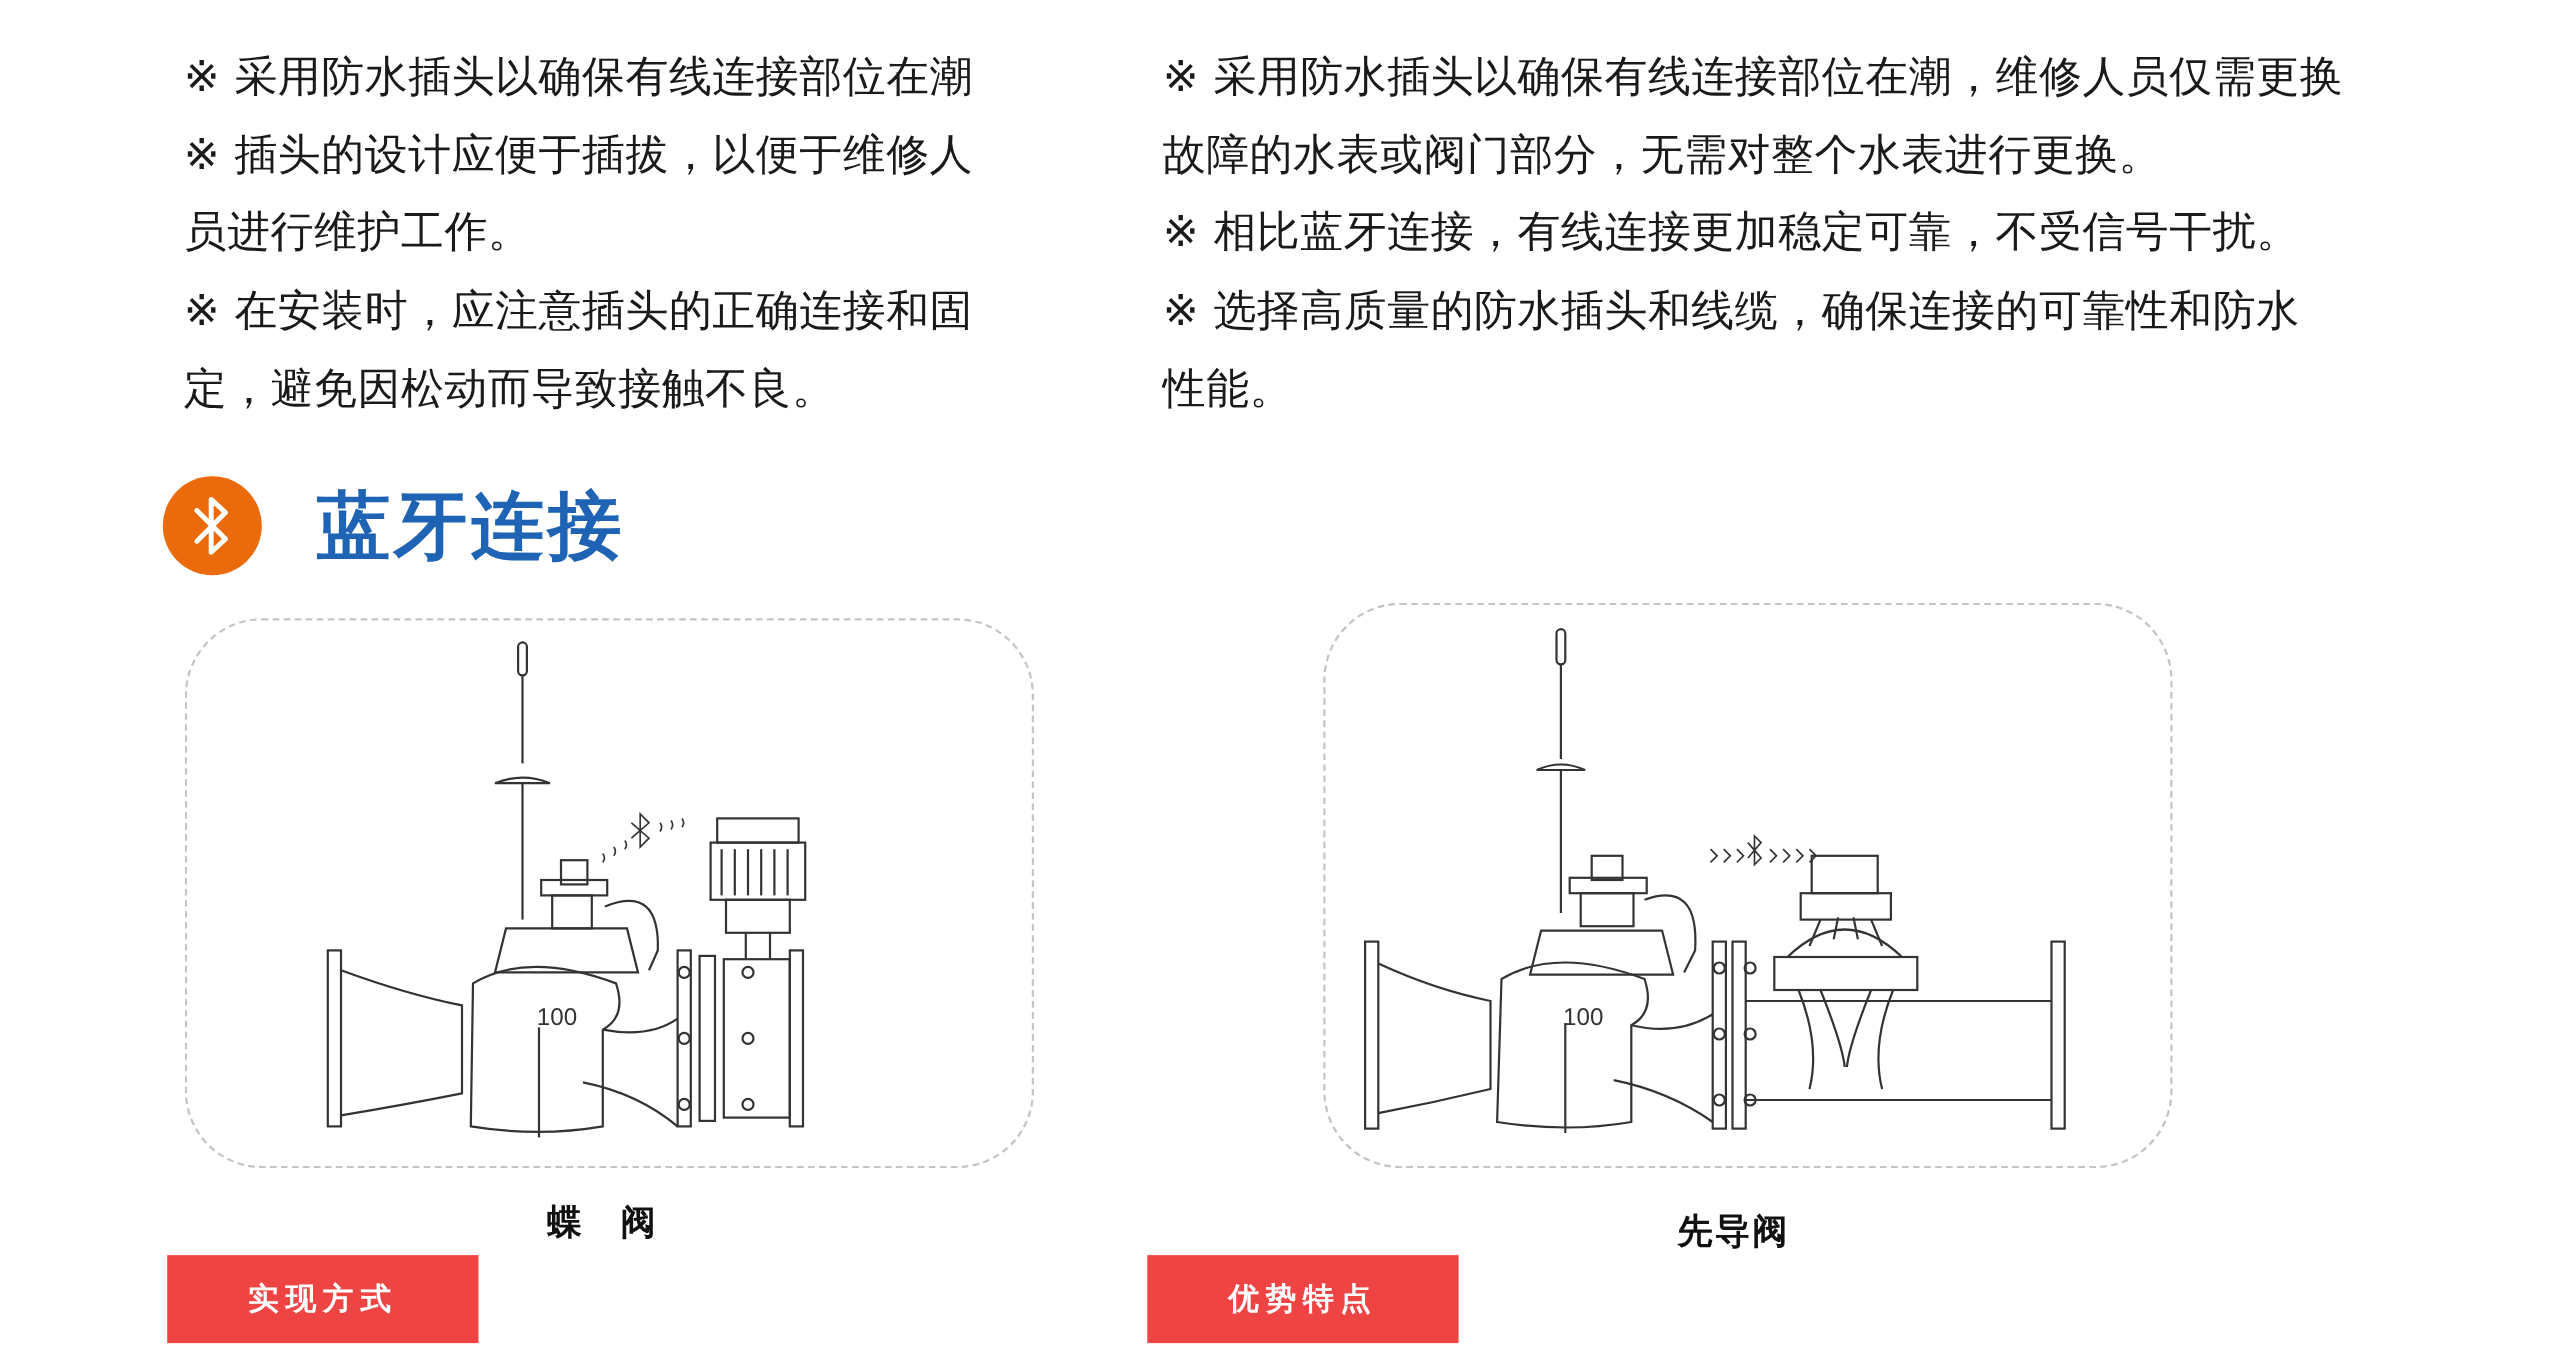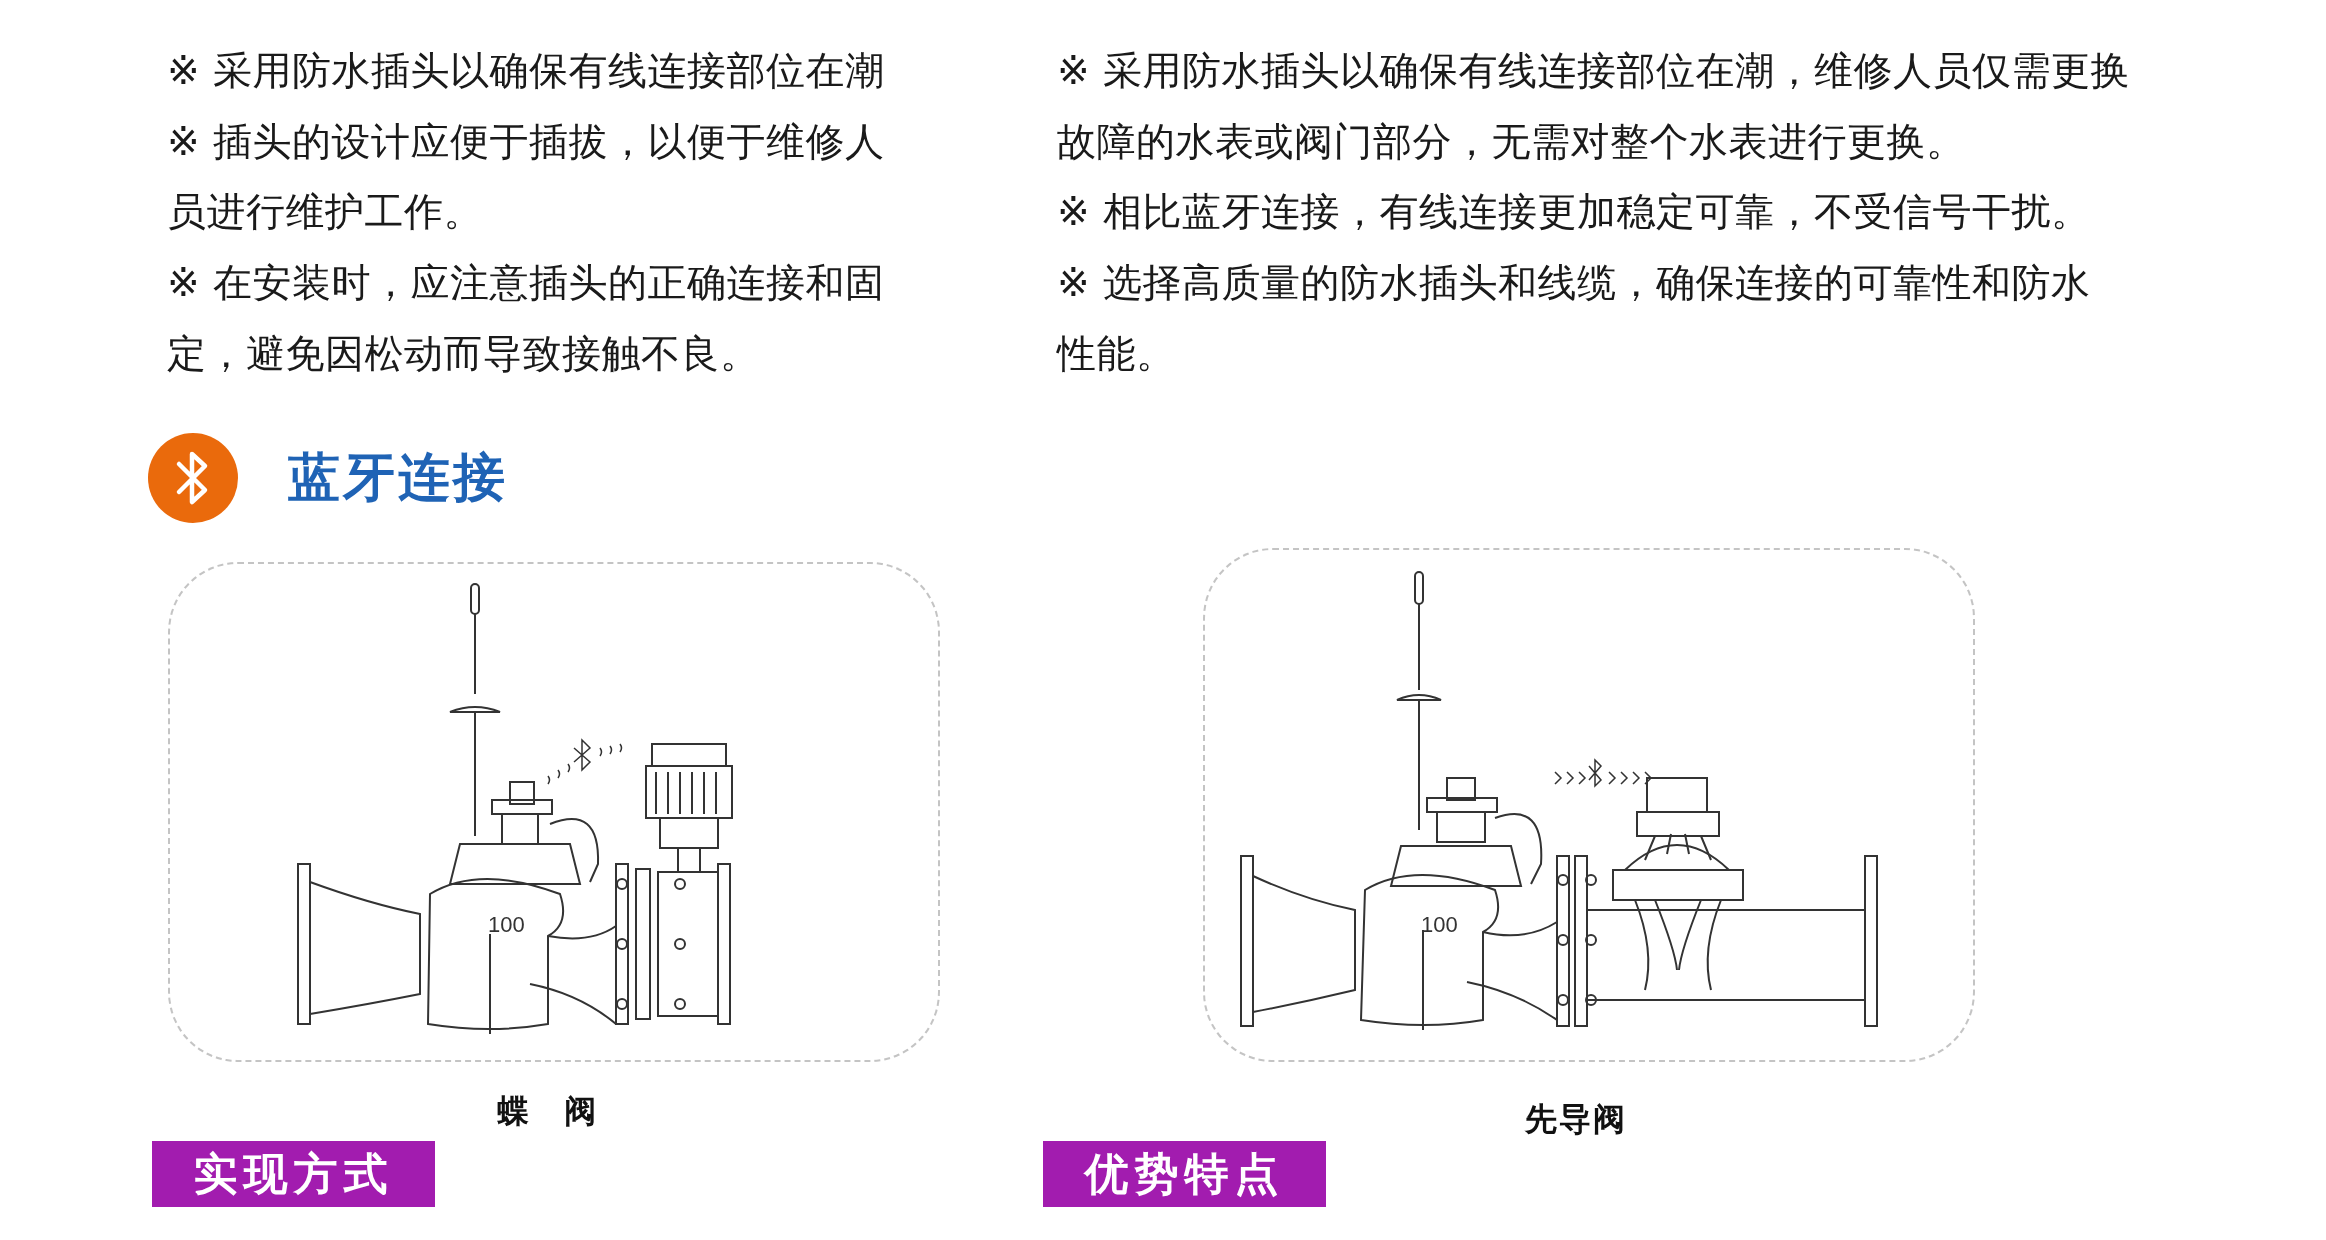--- a/index.html
+++ b/index.html
@@ -7,34 +7,34 @@
     width: 2326px; height: 1240px; position: relative; overflow: hidden;
     font-family: "DejaVu Sans", "Liberation Sans", sans-serif; color: #1a1a1a;
   }
   .text-col { position: absolute; top: 30px; font-size: 39px; line-height: 58.7px; letter-spacing: 0.5px; }
   .text-col p { margin: 12px; }
   #col-left { left: 155px; width: 790px; }
   #col-right { left: 1045px; width: 1130px; }
 
   .section-header { position: absolute; left: 148px; top: 432px; height: 92px; display: flex; align-items: center; }
   .bt-badge { width: 90px; height: 90px; border-radius: 50%; background: #ea6a0c; display: flex; align-items: center; justify-content: center; }
-  .section-title { margin-left: 50px; font-size: 52px; font-weight: bold; color: #1f63b5; letter-spacing: 3px; }
+  .section-title { margin-left: 50px; font-size: 67px; font-weight: bold; color: #1f63b5; letter-spacing: 3px; }
 
   .diagram-box { position: absolute; border: 2px dashed #c4c4c4; border-radius: 70px; background: #fff; }
   #box-left { left: 168px; top: 562px; width: 768px; height: 496px; }
   #box-right { left: 1203px; top: 548px; width: 768px; height: 510px; }
   .diagram-box svg { position: absolute; left: 0; top: 0; }
 
   .caption { position: absolute; font-size: 32px; font-weight: bold; color: #111; letter-spacing: 2px; }
   #caption-left { left: 497px; top: 1090px; word-spacing: 20px; }
   #caption-right { left: 1525px; top: 1098px; }
 
   .tag-button {
-    position: absolute; width: 283px; height: 66px; background: #a21caf; color: #fff;
-    font-size: 44px; font-weight: bold; letter-spacing: 6px;
+    position: absolute; width: 283px; height: 80px; background: #ef4444; color: #fff;
+    font-size: 28px; font-weight: bold; letter-spacing: 6px;
     display: flex; align-items: center; justify-content: center; cursor: pointer;
   }
   #tag-left { left: 152px; top: 1141px; }
   #tag-right { left: 1043px; top: 1141px; }
 </style>
 </head>
 <body>
 
 <div class="text-col" id="col-left">
   <p>※ 采用防水插头以确保有线连接部位在潮</p>

